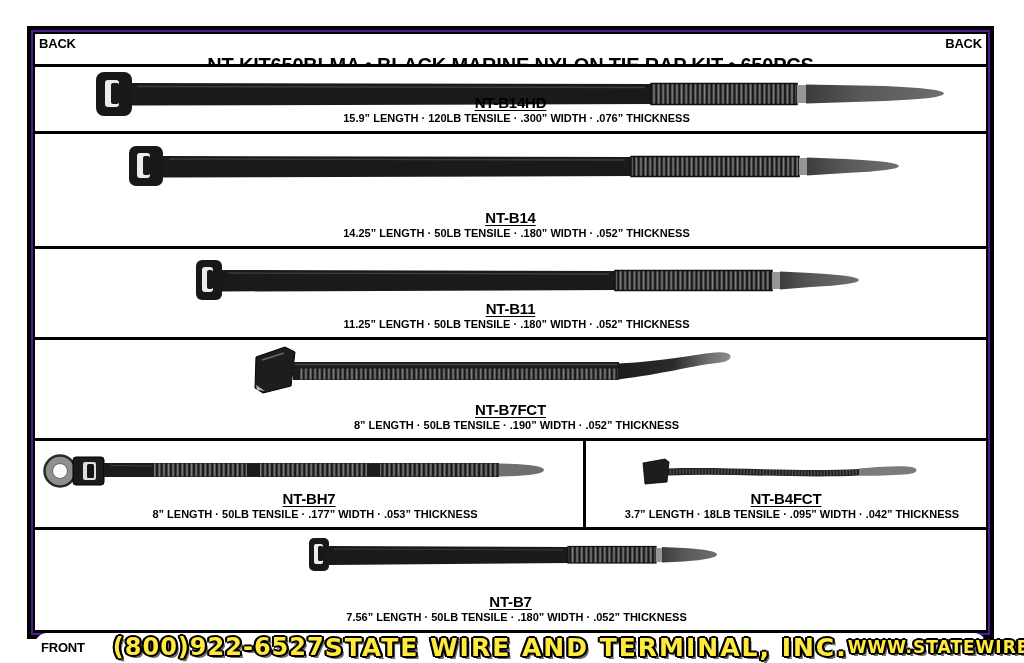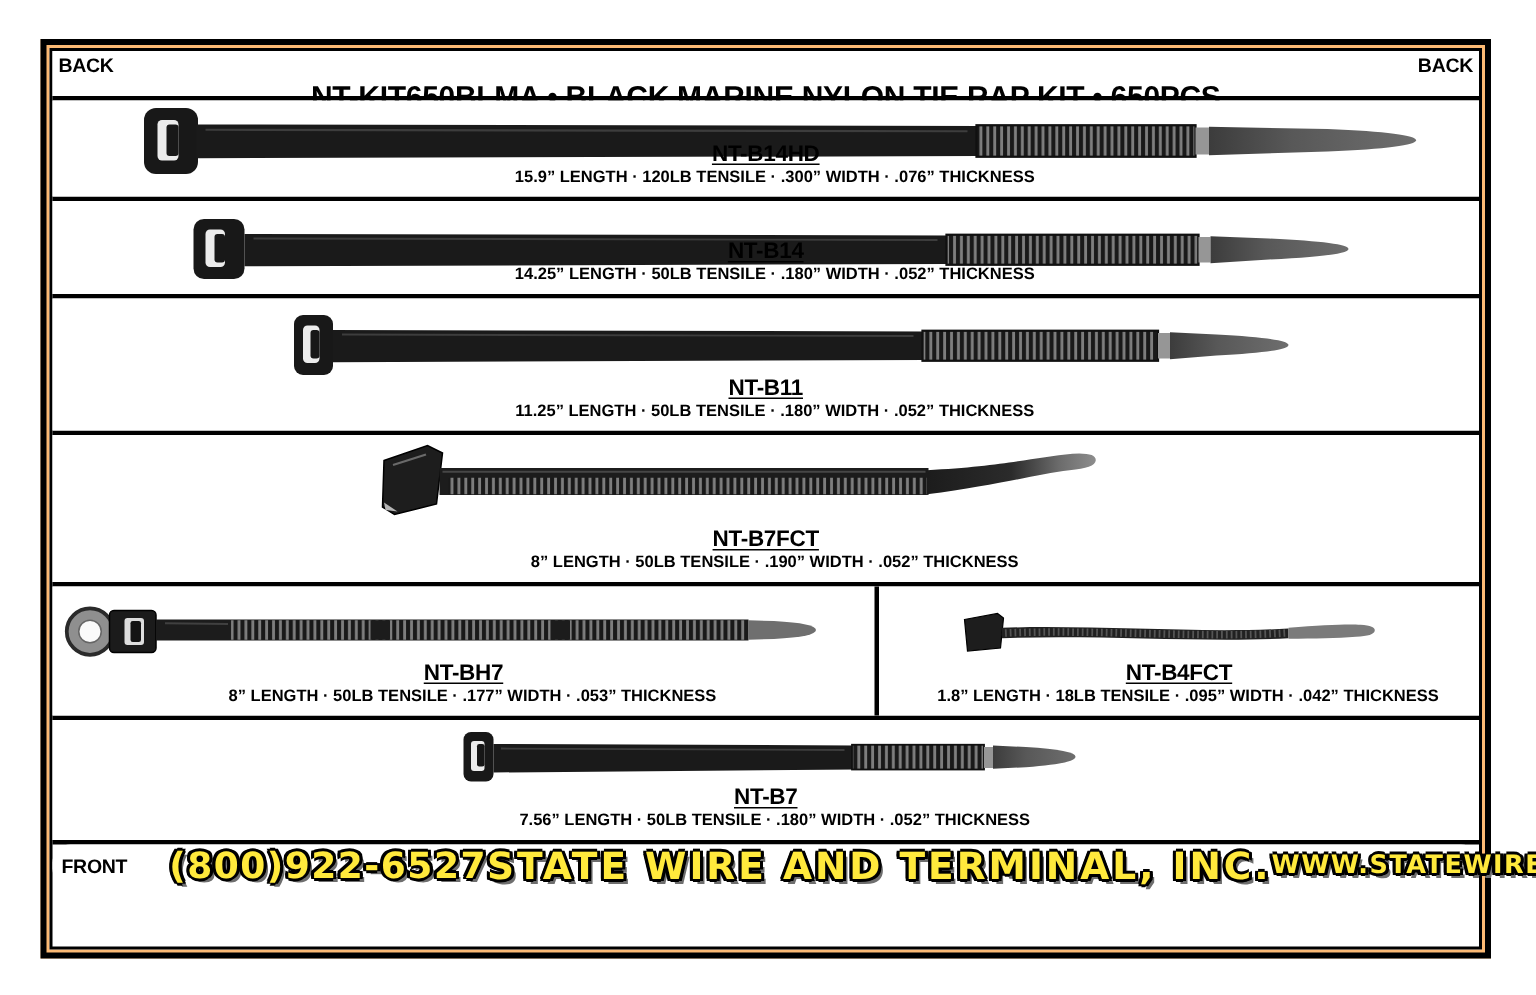--- a/index.html
+++ b/index.html
@@ -1,21 +1,21 @@
 <!DOCTYPE html>
 <html><head>
 <meta charset="utf-8">
 <style>
   * { margin:0; padding:0; box-sizing:border-box; }
   html,body { background:#ffffff; }
   body { width:1024px; height:663px; font-family:"Liberation Sans", sans-serif; color:#000; }
   .page { position:relative; width:1024px; height:663px; background:#fff; overflow:hidden; }
 
   .frame-outer { position:absolute; left:27px; top:26px; width:967px; height:613px;
-                 border:4px solid #000; padding:2px; background:#fdba74; }
+                 border:4px solid #000; padding:2px; background:#4c1d95; }
   .frame-inner { width:100%; height:100%; border:2px solid #000; display:flex; flex-direction:column; background:#fff; }
 
   .hdivider { height:3px; background:#000; flex:0 0 auto; }
   .row { position:relative; flex:0 0 auto; background:#fff; }
 
   .header-row { height:30px; }
   .nav-label { position:absolute; top:2px; font-size:13px; font-weight:bold; letter-spacing:-0.2px; cursor:pointer; }
   .nav-left { left:4px; } .nav-right { right:4px; }
   .page-title { text-align:center; font-size:20px; font-weight:800; letter-spacing:-0.2px; padding-top:20px; white-space:nowrap; }
 
@@ -85,21 +85,21 @@
           <rect x="702" y="14" width="9" height="18" fill="#969696"></rect>
           <path d="M711,13.5 L790,15 Q849,17.5 849,22.5 Q849,27.5 790,30 L711,32.5 Z" fill="url(#tipGrad)"></path>
         </svg>
         <div class="caption">
           <div class="pname">NT-B14HD</div>
           <div class="pspecs">15.9” LENGTH · 120LB TENSILE · .300” WIDTH · .076” THICKNESS</div>
         </div>
       </div>
       <div class="hdivider"></div>
 
-      <div class="row" style="height:62px">
+      <div class="row" style="height:112px">
         <svg class="tie" style="left:93px;top:11px;width:772px;height:42px" viewBox="0 0 772 42" preserveAspectRatio="none">
           <rect x="1" y="1" width="34" height="40" rx="7" fill="#181818"></rect>
           <rect x="9" y="8" width="13" height="25" rx="3" fill="#ececec"></rect>
           <rect x="15" y="11" width="7" height="19" rx="2" fill="#181818"></rect>
           <path d="M35,11 L505,12 L505,31 L35,32.5 Z" fill="#1a1a1a"></path>
           <path d="M41,14 L497,15" stroke="#3d3d3d" stroke-width="1.3"></path>
           <rect x="503" y="11.5" width="168" height="20" fill="url(#ribs)" stroke="#101010" stroke-width="1.5"></rect>
           <rect x="671" y="13" width="8" height="17" fill="#969696"></rect>
           <path d="M679,12.5 L718,14 Q771,16.5 771,21 Q771,25.5 718,28 L679,30.5 Z" fill="url(#tipGrad)"></path>
         </svg>
@@ -168,27 +168,27 @@
         <div class="vdivider"></div>
         <div class="cell cell-right">
           <svg class="tie" style="left:55px;top:17px;width:295px;height:27px" viewBox="0 0 295 27" preserveAspectRatio="none">
             <path d="M2,5 L24,1 L28,4 L26,24 L4,26 Z" fill="#1d1d1d" stroke="#000" stroke-width="0.8"></path>
             <path d="M27,10.5 C90,8.5 160,14.5 218,11 L218,17.5 C160,20.5 90,15 27,17.5 Z" fill="#212121"></path>
             <path d="M29,14 C90,11.5 160,17.5 216,14" stroke="#5e5e5e" stroke-width="5" stroke-dasharray="1.2 2" fill="none" opacity="0.85"></path>
             <path d="M218,10.5 C242,8.5 258,8 266,8.5 Q276,9 275.5,12.5 Q275,16 263,16.5 C250,17.5 236,17.8 218,17.8 Z" fill="#7b7b7b"></path>
           </svg>
           <div class="caption">
             <div class="pname">NT-B4FCT</div>
-            <div class="pspecs">1.8” LENGTH · 18LB TENSILE · .095” WIDTH · .042” THICKNESS</div>
+            <div class="pspecs">3.7” LENGTH · 18LB TENSILE · .095” WIDTH · .042” THICKNESS</div>
           </div>
         </div>
       </div>
       <div class="hdivider"></div>
 
-      <div class="row" style="height:80px">
+      <div class="row" style="height:100px">
         <svg class="tie" style="left:273px;top:7px;width:410px;height:36px" viewBox="0 0 410 36" preserveAspectRatio="none">
           <rect x="1" y="1" width="20" height="33" rx="5" fill="#181818"></rect>
           <rect x="6" y="7" width="9" height="20" rx="2" fill="#ececec"></rect>
           <rect x="10" y="9" width="5" height="15" rx="1.5" fill="#161616"></rect>
           <path d="M21,9 L262,10 L262,26 L21,28 Z" fill="#1a1a1a"></path>
           <path d="M26,12 L255,13" stroke="#3d3d3d" stroke-width="1.2"></path>
           <rect x="260" y="9.5" width="88" height="16.5" fill="url(#ribs)" stroke="#101010" stroke-width="1.2"></rect>
           <rect x="348" y="11" width="6" height="14" fill="#969696"></rect>
           <path d="M354,10 L376,11 Q409,13 409,17.5 Q409,22 376,24.5 L354,25.5 Z" fill="url(#tipGrad)"></path>
         </svg>

